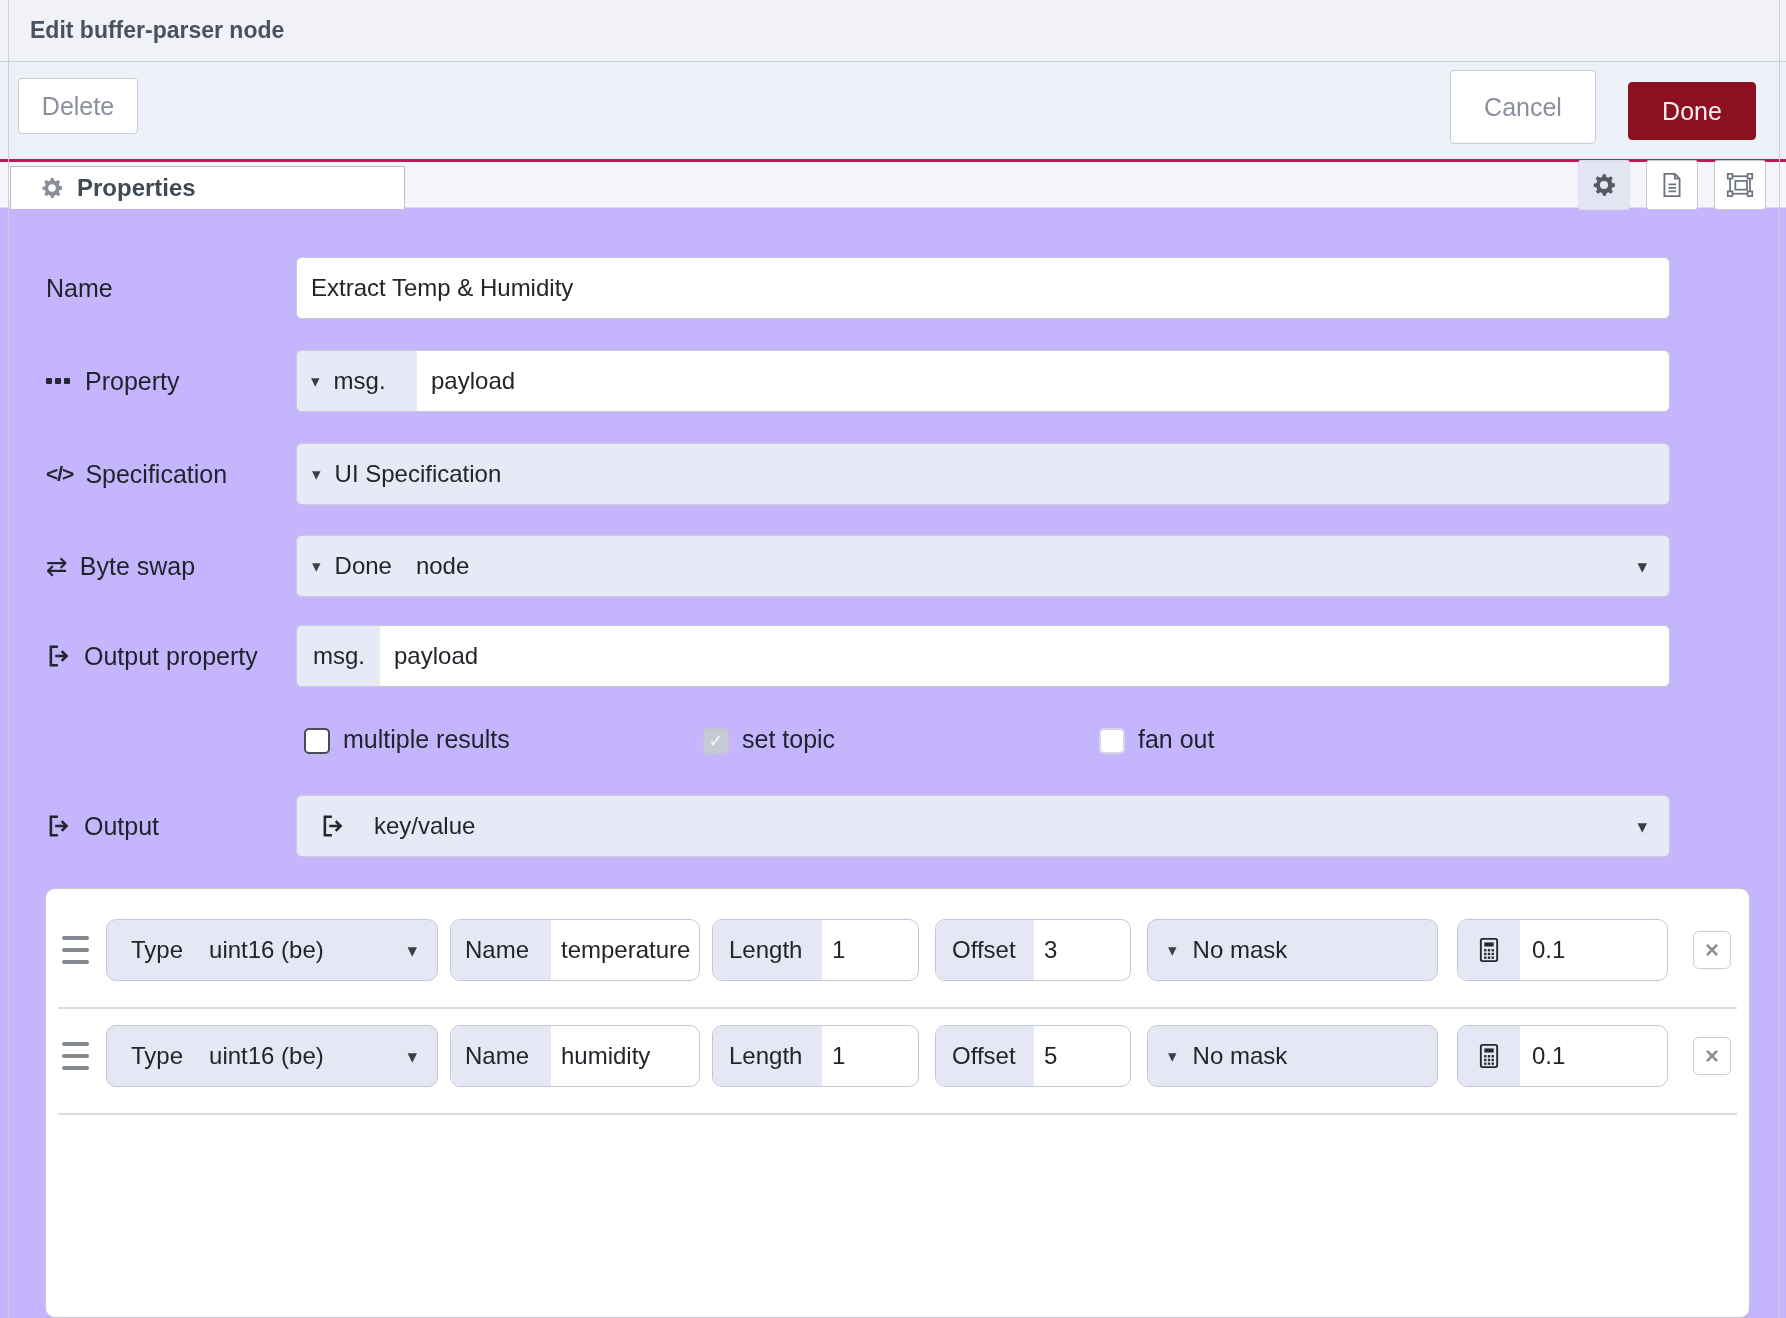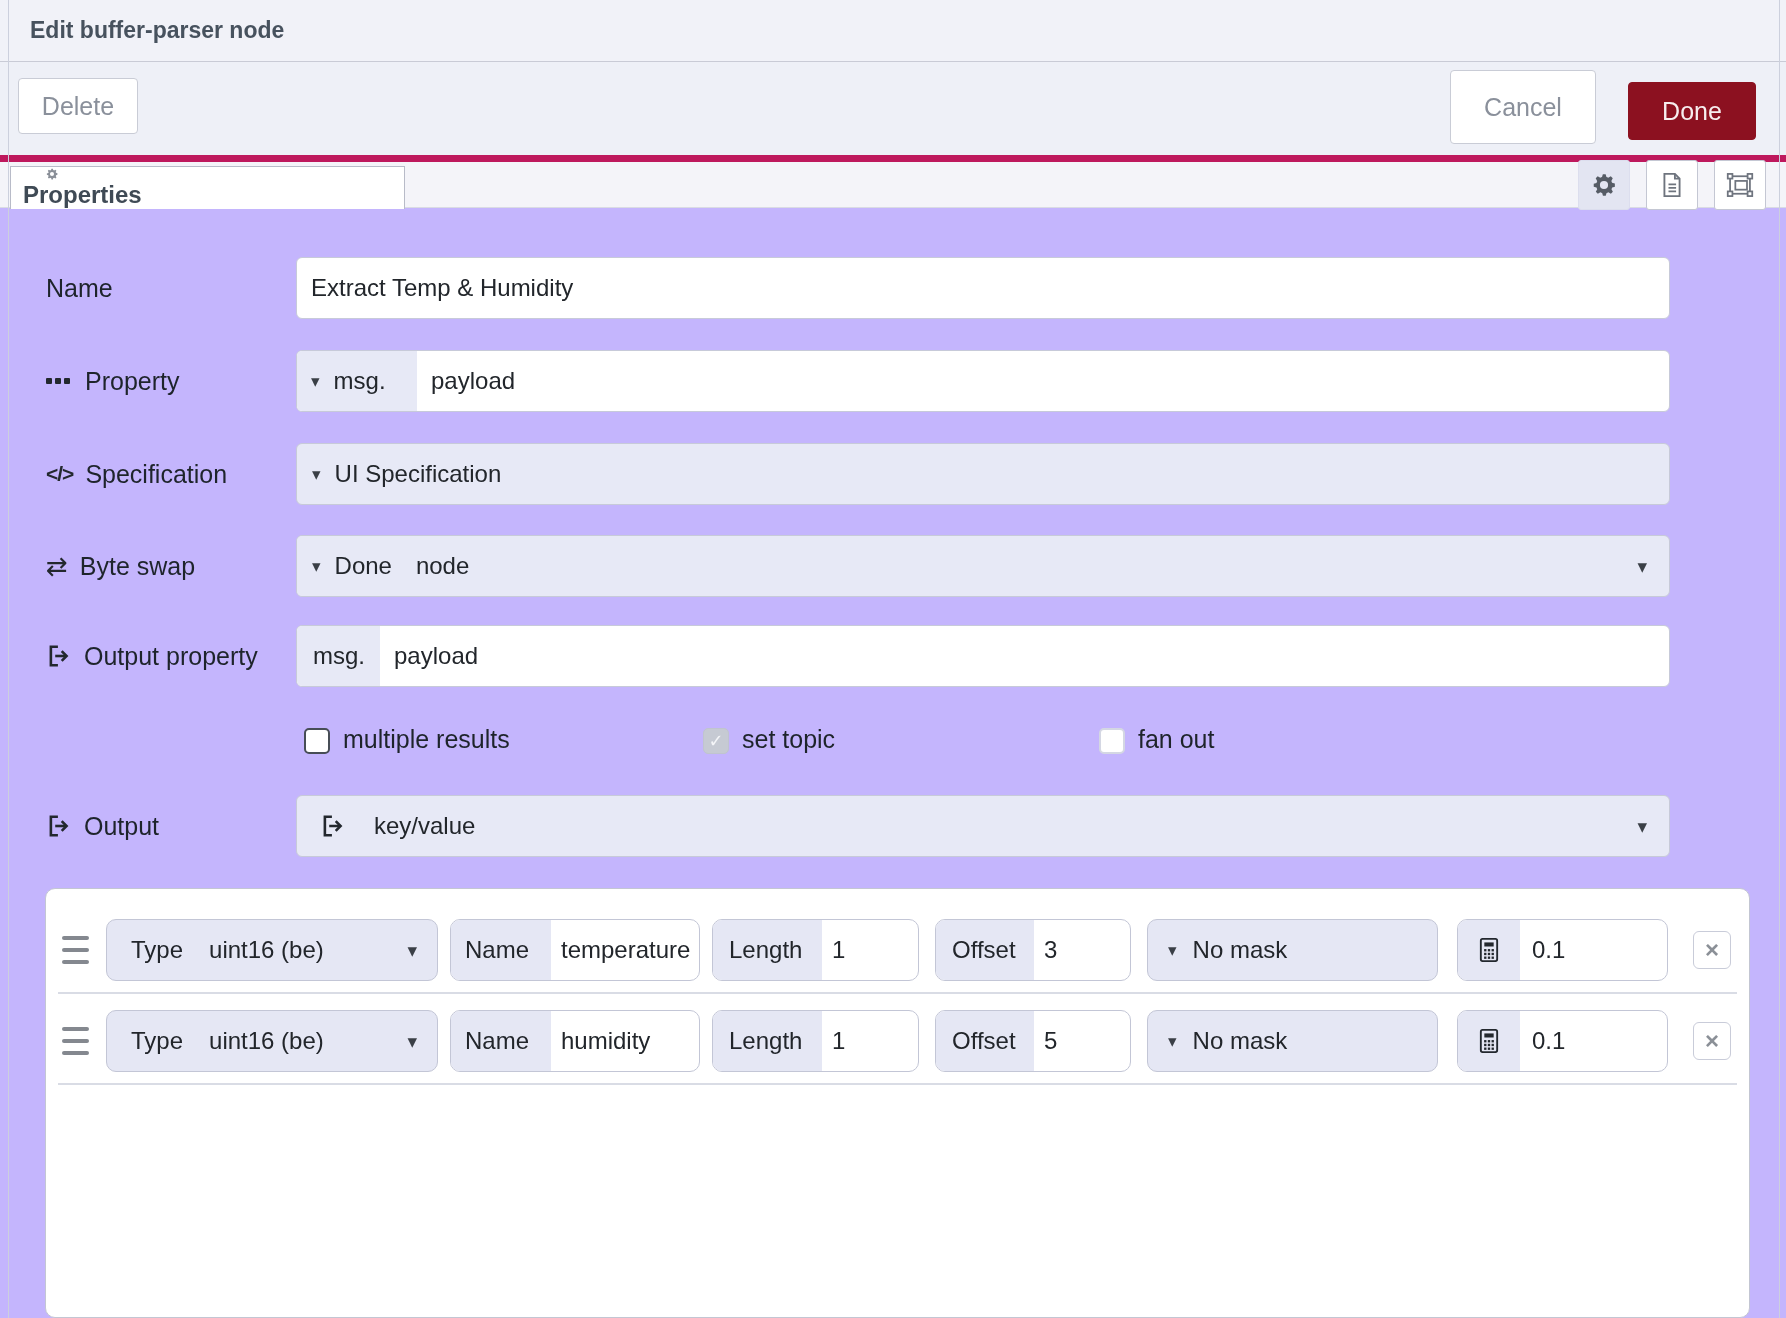--- a/index.html
+++ b/index.html
@@ -8,33 +8,33 @@
   .edge{position:absolute;top:0;bottom:0;width:1px;background:#ccd0dd;z-index:60;}
   .edge.left{left:8px;} .edge.right{right:6px;}
 
   
   .hdr{position:absolute;left:0;top:0;width:100%;height:62px;background:#f1f2f8;
        border-bottom:1px solid #c9cbd6;box-sizing:border-box;display:flex;align-items:center;}
   .hdr .title{margin-left:30px;font-size:23px;font-weight:bold;color:#47525e;}
 
   
   .btnrow{position:absolute;left:0;top:62px;width:100%;height:100px;background:#eef0f7;
-          border-bottom:7px solid #be185d;box-sizing:border-box;}
+          border-bottom:3px solid #be185d;box-sizing:border-box;}
   .btn{position:absolute;box-sizing:border-box;font-family:inherit;font-size:25px;cursor:pointer;
        border-radius:4px;display:flex;align-items:center;justify-content:center;}
   .btn.delete{left:18px;top:16px;width:120px;height:56px;background:#fff;border:1px solid #c9ccd6;color:#8a909b;}
   .btn.cancel{left:1450px;top:8px;width:146px;height:74px;background:#fff;border:1px solid #c9ccd6;color:#8a909b;}
   .btn.done{left:1628px;top:20px;width:128px;height:58px;border:1px solid #8c1120;color:#f7edee;}
 
   
   .tabstrip{position:absolute;left:0;top:162px;width:100%;height:46px;background:#f4f4f9;
             border-bottom:1px solid #d9dbe4;box-sizing:border-box;}
   .tab{position:absolute;left:10px;top:4px;width:395px;height:43px;background:#fff;
        border:1px solid #b8bbc8;border-bottom:none;box-sizing:border-box;
-       display:flex;align-items:flex-start;z-index:5;cursor:pointer;flex-direction:column;}
+       display:flex;align-items:center;z-index:5;cursor:pointer;}
   .tab .gear{margin-left:28px;width:26px;height:26px;color:#8a8f98;}
   .tab .tlabel{margin-left:12px;font-size:24px;font-weight:bold;color:#3f4a55;}
   .toolbtn{position:absolute;top:-2px;width:52px;height:50px;box-sizing:border-box;border-radius:3px;
            display:flex;align-items:center;justify-content:center;cursor:pointer;z-index:6;background:#fff;border:1px solid #c4c7d3;}
   .toolbtn.sel{background:#e3e5f2;border-color:#dcdeee;}
   .toolbtn svg{width:28px;height:28px;color:#6e747e;}
   .toolbtn.sel svg{color:#565c66;}
   #btn-props{left:1578px;} #btn-desc{left:1646px;} #btn-appear{left:1714px;}
 
   
@@ -57,21 +57,21 @@
   .cbgrp.disabled .cbx{background:#c6cad3;border:1px solid #c0c4cf;}
   .cbgrp .check{display:none;font-size:18px;color:#f4f5f8;line-height:1;}
   .cbgrp.checked .check{display:block;}
   .cbgrp:not(.checked):not(.disabled) .cbx{background:#fff;}
   .cbgrp.fan .cbx{background:#eef0f9;border:2px solid #d4d7e3;}
   .cblabel{margin-left:13px;font-size:25px;color:#1e242b;}
 
   
   .itemsbox{position:absolute;left:45px;top:888px;width:1705px;height:430px;box-sizing:border-box;
             background:#fff;border:1px solid #c3c6d3;border-radius:10px;padding-top:30px;}
-  .item-row{position:relative;height:62px;margin-bottom:11px;}
+  .item-row{position:relative;height:62px;margin-bottom:26px;}
   .row-sep{height:2px;background:#d9dce5;margin:0 12px 16px 12px;}
   .ifield{position:absolute;top:0;height:62px;box-sizing:border-box;border:1px solid #c3c6d6;border-radius:10px;
           background:#fff;display:flex;align-items:center;font-size:24px;color:#22262b;overflow:hidden;}
   .ifield.lav{background:#e5e7f4;cursor:pointer;}
   .ifield .prefix{background:#e5e7f4;}
   .drag{position:absolute;left:16px;top:17px;width:27px;height:28px;display:flex;flex-direction:column;justify-content:space-between;cursor:grab;}
   .drag i{display:block;height:4px;background:#84888f;border-radius:2px;}
   .rm{position:absolute;top:12px;left:1647px;width:38px;height:38px;box-sizing:border-box;border:1px solid #c9ccd9;
       border-radius:6px;background:#fff;display:flex;align-items:center;justify-content:center;cursor:pointer;
       font-size:24px;font-weight:bold;color:#8b9097;}

